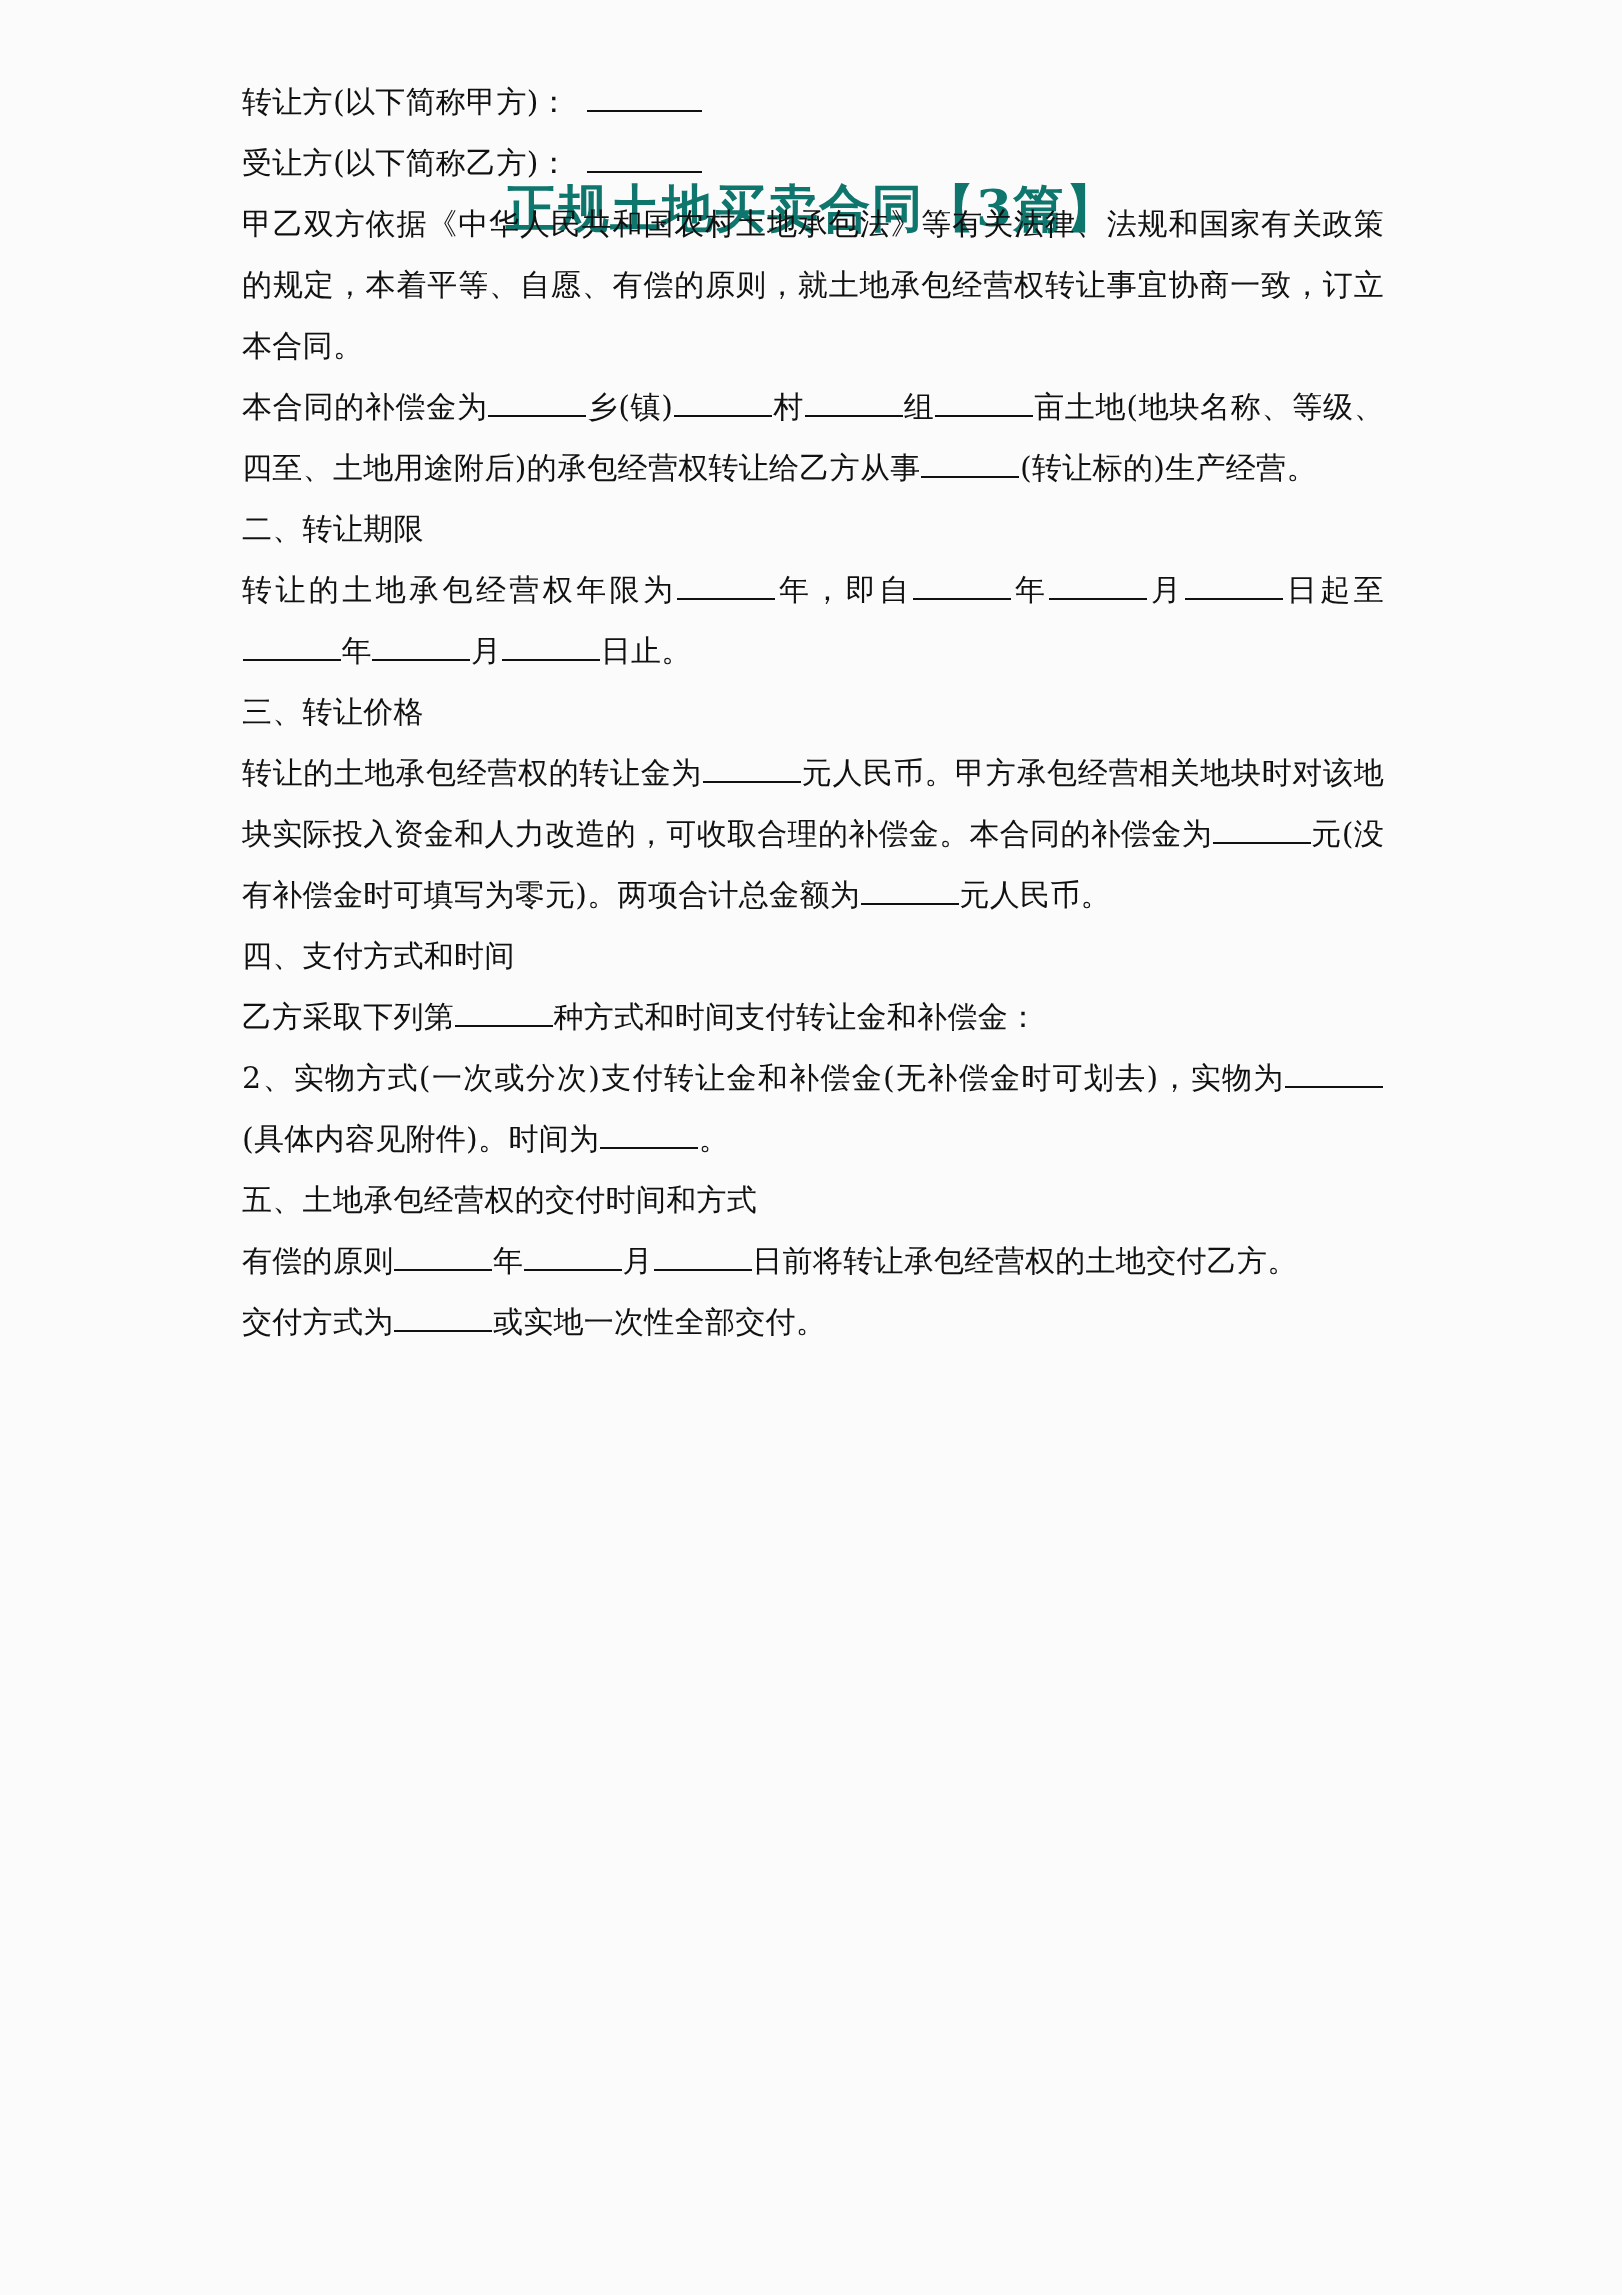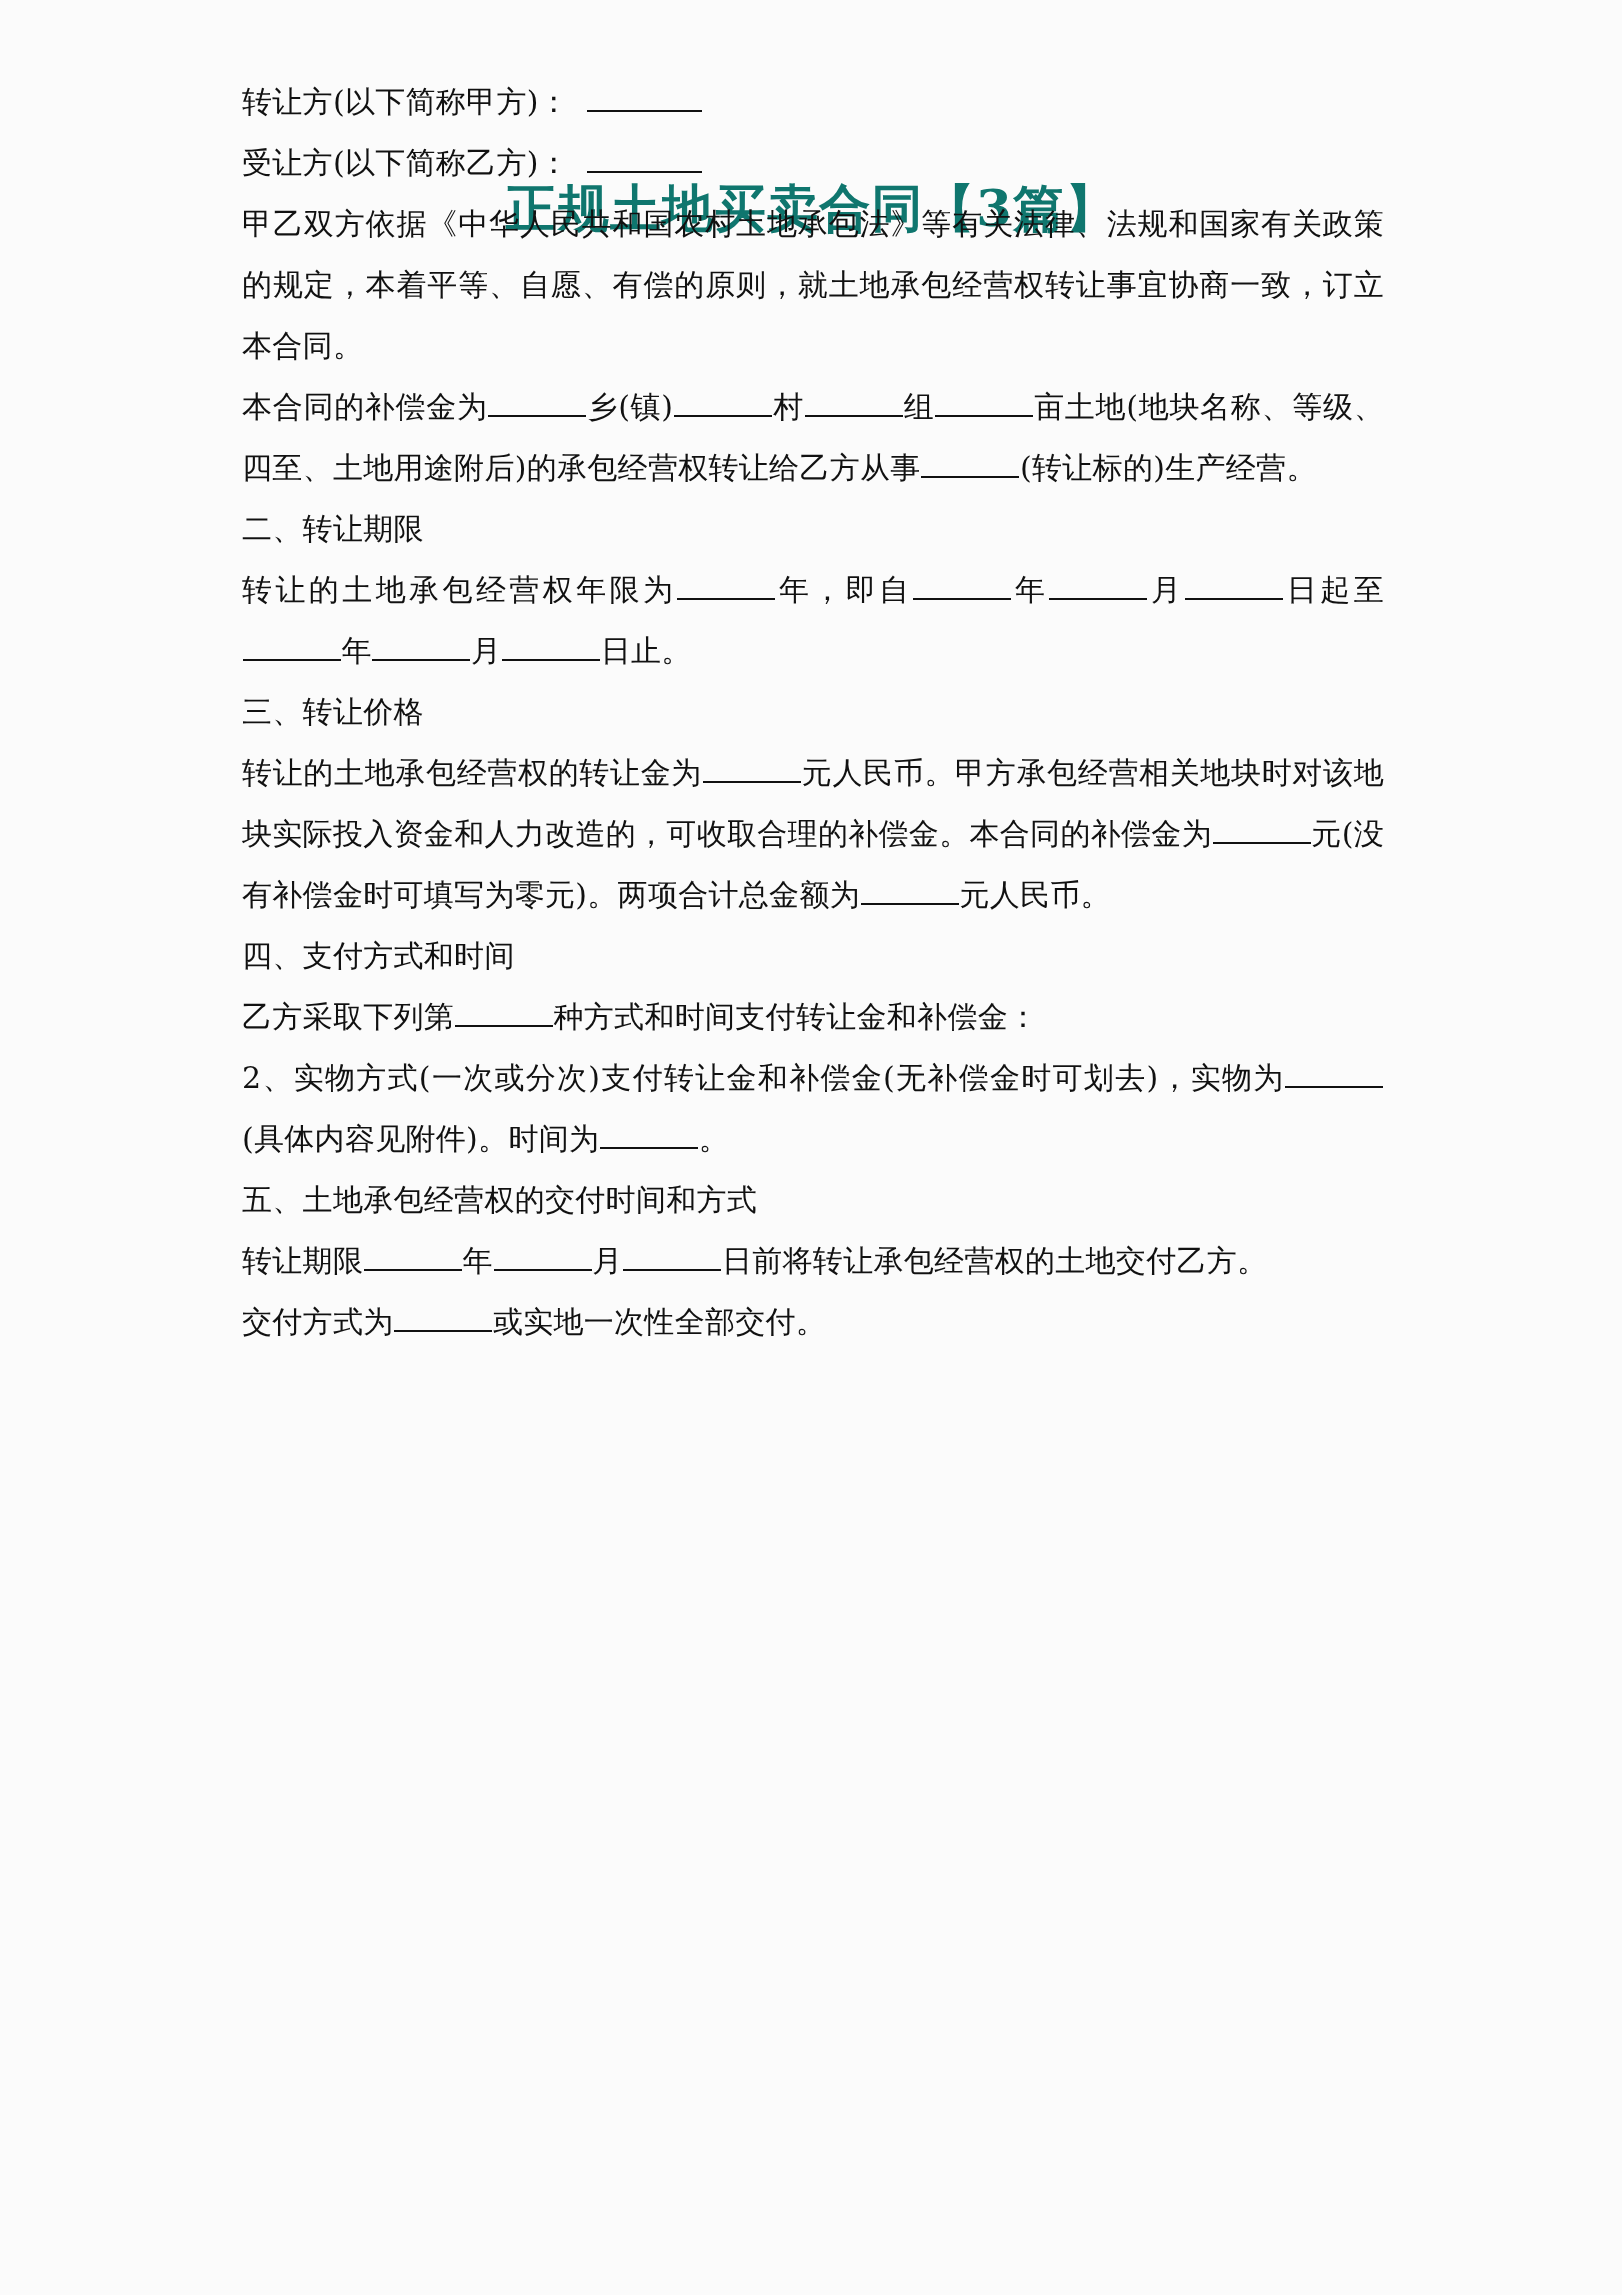--- a/index.html
+++ b/index.html
@@ -80,19 +80,19 @@
         <p class="para"><span>甲乙双方依据《中华人民共和国农村土地承包法》等有关法律、法规和国家有关政策的规定，本着平等、自愿、有偿的原则，就土地承包经营权转让事宜协商一致，订立本合同。</span></p>
         <p class="para"><span>本合同的补偿金为</span><span class="blank w-md"></span><span>乡(镇)</span><span class="blank w-md"></span><span>村</span><span class="blank w-md"></span><span>组</span><span class="blank w-md"></span><span>亩土地(地块名称、等级、四至、土地用途附后)的承包经营权转让给乙方从事</span><span class="blank w-md"></span><span>(转让标的)生产经营。</span></p>
         <p class="para heading"><span>二、转让期限</span></p>
         <p class="para"><span>转让的土地承包经营权年限为</span><span class="blank w-md"></span><span>年，即自</span><span class="blank w-md"></span><span>年</span><span class="blank w-md"></span><span>月</span><span class="blank w-md"></span><span>日起至</span><span class="blank w-md"></span><span>年</span><span class="blank w-md"></span><span>月</span><span class="blank w-md"></span><span>日止。</span></p>
         <p class="para heading"><span>三、转让价格</span></p>
         <p class="para"><span>转让的土地承包经营权的转让金为</span><span class="blank w-md"></span><span>元人民币。甲方承包经营相关地块时对该地块实际投入资金和人力改造的，可收取合理的补偿金。本合同的补偿金为</span><span class="blank w-md"></span><span>元(没有补偿金时可填写为零元)。两项合计总金额为</span><span class="blank w-md"></span><span>元人民币。</span></p>
         <p class="para heading"><span>四、支付方式和时间</span></p>
         <p class="para"><span>乙方采取下列第</span><span class="blank w-md"></span><span>种方式和时间支付转让金和补偿金：</span></p>
         <p class="para"><span>2、实物方式(一次或分次)支付转让金和补偿金(无补偿金时可划去)，实物为</span><span class="blank w-md"></span><span>(具体内容见附件)。时间为</span><span class="blank w-md"></span><span>。</span></p>
         <p class="para heading"><span>五、土地承包经营权的交付时间和方式</span></p>
-        <p class="para"><span>转让期限</span><span class="blank w-md"></span><span>年</span><span class="blank w-md"></span><span>月</span><span class="blank w-md"></span><span>日前将转让承包经营权的土地交付乙方。</span></p>
+        <p class="para"><span>有偿的原则</span><span class="blank w-md"></span><span>年</span><span class="blank w-md"></span><span>月</span><span class="blank w-md"></span><span>日前将转让承包经营权的土地交付乙方。</span></p>
         <p class="para"><span>交付方式为</span><span class="blank w-md"></span><span>或实地一次性全部交付。</span></p>
       </div>
   </div>
 
 </div>
 
 
 </body></html>

